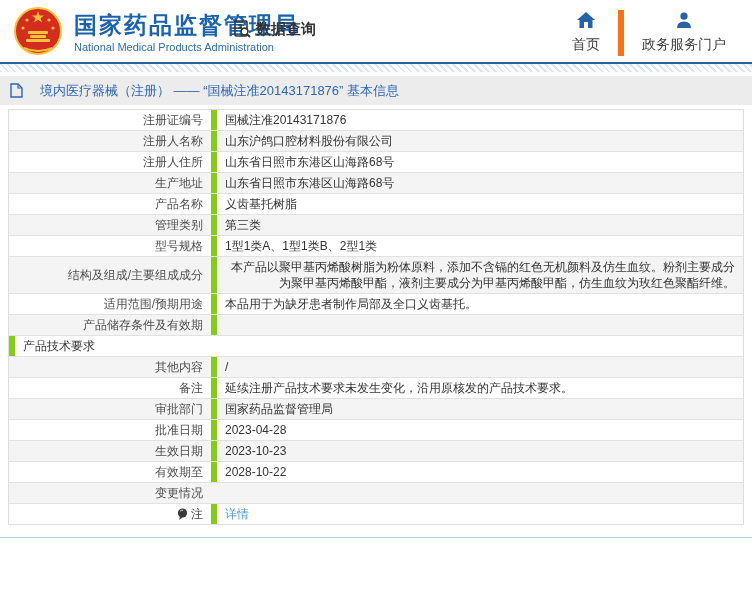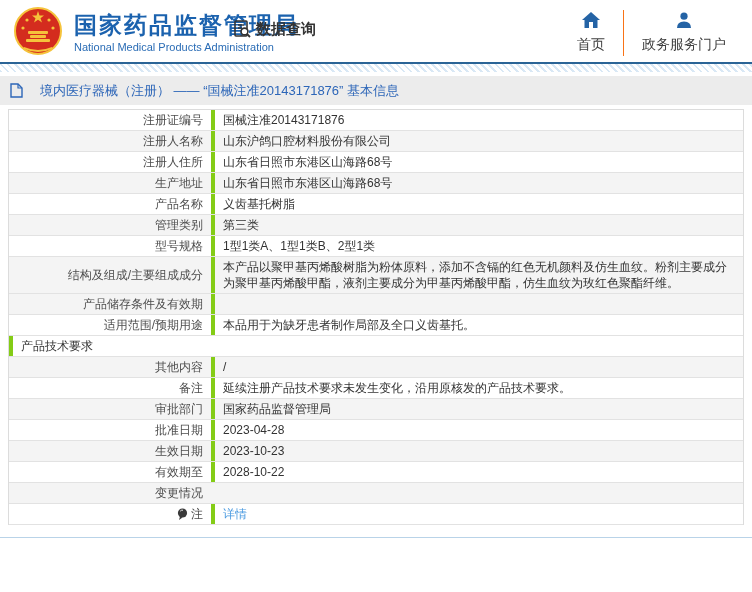--- a/index.html
+++ b/index.html
@@ -9,42 +9,42 @@
   
   .header { position: relative; width: 752px; height: 62px; background: #fff; }
   .emblem { position: absolute; left: 14px; top: 7px; width: 48px; height: 48px; }
   .agency { position: absolute; left: 74px; top: 12px; }
   .agency-cn { font-size: 23px; font-weight: bold; color: #1b62ae; letter-spacing: 2px; line-height: 27px; }
   .agency-en { font-size: 11px; color: #2a6cb5; line-height: 14px; margin-top: 1px; }
   .data-query { position: absolute; left: 232px; top: 19px; display: flex; align-items: center; gap: 4px; cursor: pointer; }
   .data-query-label { font-size: 15px; color: #333; font-weight: bold; text-align: center; }
   .top-nav { position: absolute; right: 8px; top: 10px; display: flex; align-items: flex-start; }
   .nav-item { display: flex; flex-direction: column; align-items: center; gap: 8px; padding: 2px 18px; cursor: pointer; }
-  .nav-item + .nav-item { border-left: 1px solid #f97316; }
+  .nav-item + .nav-item { border-left: 6px solid #f97316; }
   .nav-label { font-size: 14px; color: #404040; white-space: nowrap; }
 
   
   .blue-line { width: 752px; height: 2px; background: #2a6496; }
   .stripes { width: 752px; height: 8px;
     background: repeating-linear-gradient(45deg, #d9e8f5 0 2px, #ffffff 2px 5px); }
   .gap4 { height: 4px; background: #fff; }
 
   
   .breadcrumb { width: 752px; height: 29px; background: #ececec; display: flex; align-items: center; padding-left: 10px; gap: 5px; }
   .breadcrumb-text { font-size: 13px; color: #2d66b8; margin-left: 12px; }
 
   
   .content { padding: 4px 8px 12px 8px; }
   .info-table { width: 736px; border: 1px solid #dcdcdc; border-bottom: none; }
   .row { display: flex; border-bottom: 1px solid #e2e2e2; background: #fff; }
   .row.alt { background: #f4f4f4; }
   .cell { font-size: 12px; line-height: 16px; padding: 2px 8px; display: flex; align-items: center; }
   .cell.label { width: 202px; justify-content: flex-end; text-align: right; color: #4d4d4d; flex-shrink: 0; gap: 3px; }
-  .cell.value { flex: 1; border-left: 4px solid #84cc16; color: #333; min-height: 20px;
-    display: block; padding-top: 2px; padding-bottom: 2px; }
+  .cell.value { flex: 1; border-left: 6px solid #84cc16; color: #333; min-height: 20px;
+    display: block; padding-top: 2px; padding-bottom: 2px; text-align: right; }
   .cell.value .vline { padding: 0; }
   .row.single .cell.value { display: flex; align-items: center; }
   .detail-link { color: #4a9ae0; text-decoration: none; cursor: pointer; }
   .note-icon-svg { flex-shrink: 0; }
   .bottom-line { width: 752px; height: 1px; background: #b9d3e8; margin-top: 0px; }
 </style>
 </head>
 <body>
 
 <div class="header">
@@ -165,34 +165,34 @@
         </div>
       </div>
       <div class="row alt single">
         <div class="cell label">
           <span>结构及组成/主要组成成分</span>
         </div>
         <div class="cell value">
           <span>本产品以聚甲基丙烯酸树脂为粉体原料，添加不含镉的红色无机颜料及仿生血纹。粉剂主要成分为聚甲基丙烯酸甲酯，液剂主要成分为甲基丙烯酸甲酯，仿生血纹为玫红色聚酯纤维。</span>
         </div>
       </div>
+      <div class="row single">
+        <div class="cell label">
+          <span>适用范围/预期用途</span>
+        </div>
+        <div class="cell value">
+          <span>本品用于为缺牙患者制作局部及全口义齿基托。</span>
+        </div>
+      </div>
       <div class="row alt single">
         <div class="cell label">
           <span>产品储存条件及有效期</span>
         </div>
         <div class="cell value">
           <span></span>
-        </div>
-      </div>
-      <div class="row single">
-        <div class="cell label">
-          <span>适用范围/预期用途</span>
-        </div>
-        <div class="cell value">
-          <span>本品用于为缺牙患者制作局部及全口义齿基托。</span>
         </div>
       </div>
       <div class="row single">
         <div class="cell value">
           <span>产品技术要求</span>
         </div>
       </div>
       <div class="row alt single">
         <div class="cell label">
           <span>其他内容</span>

